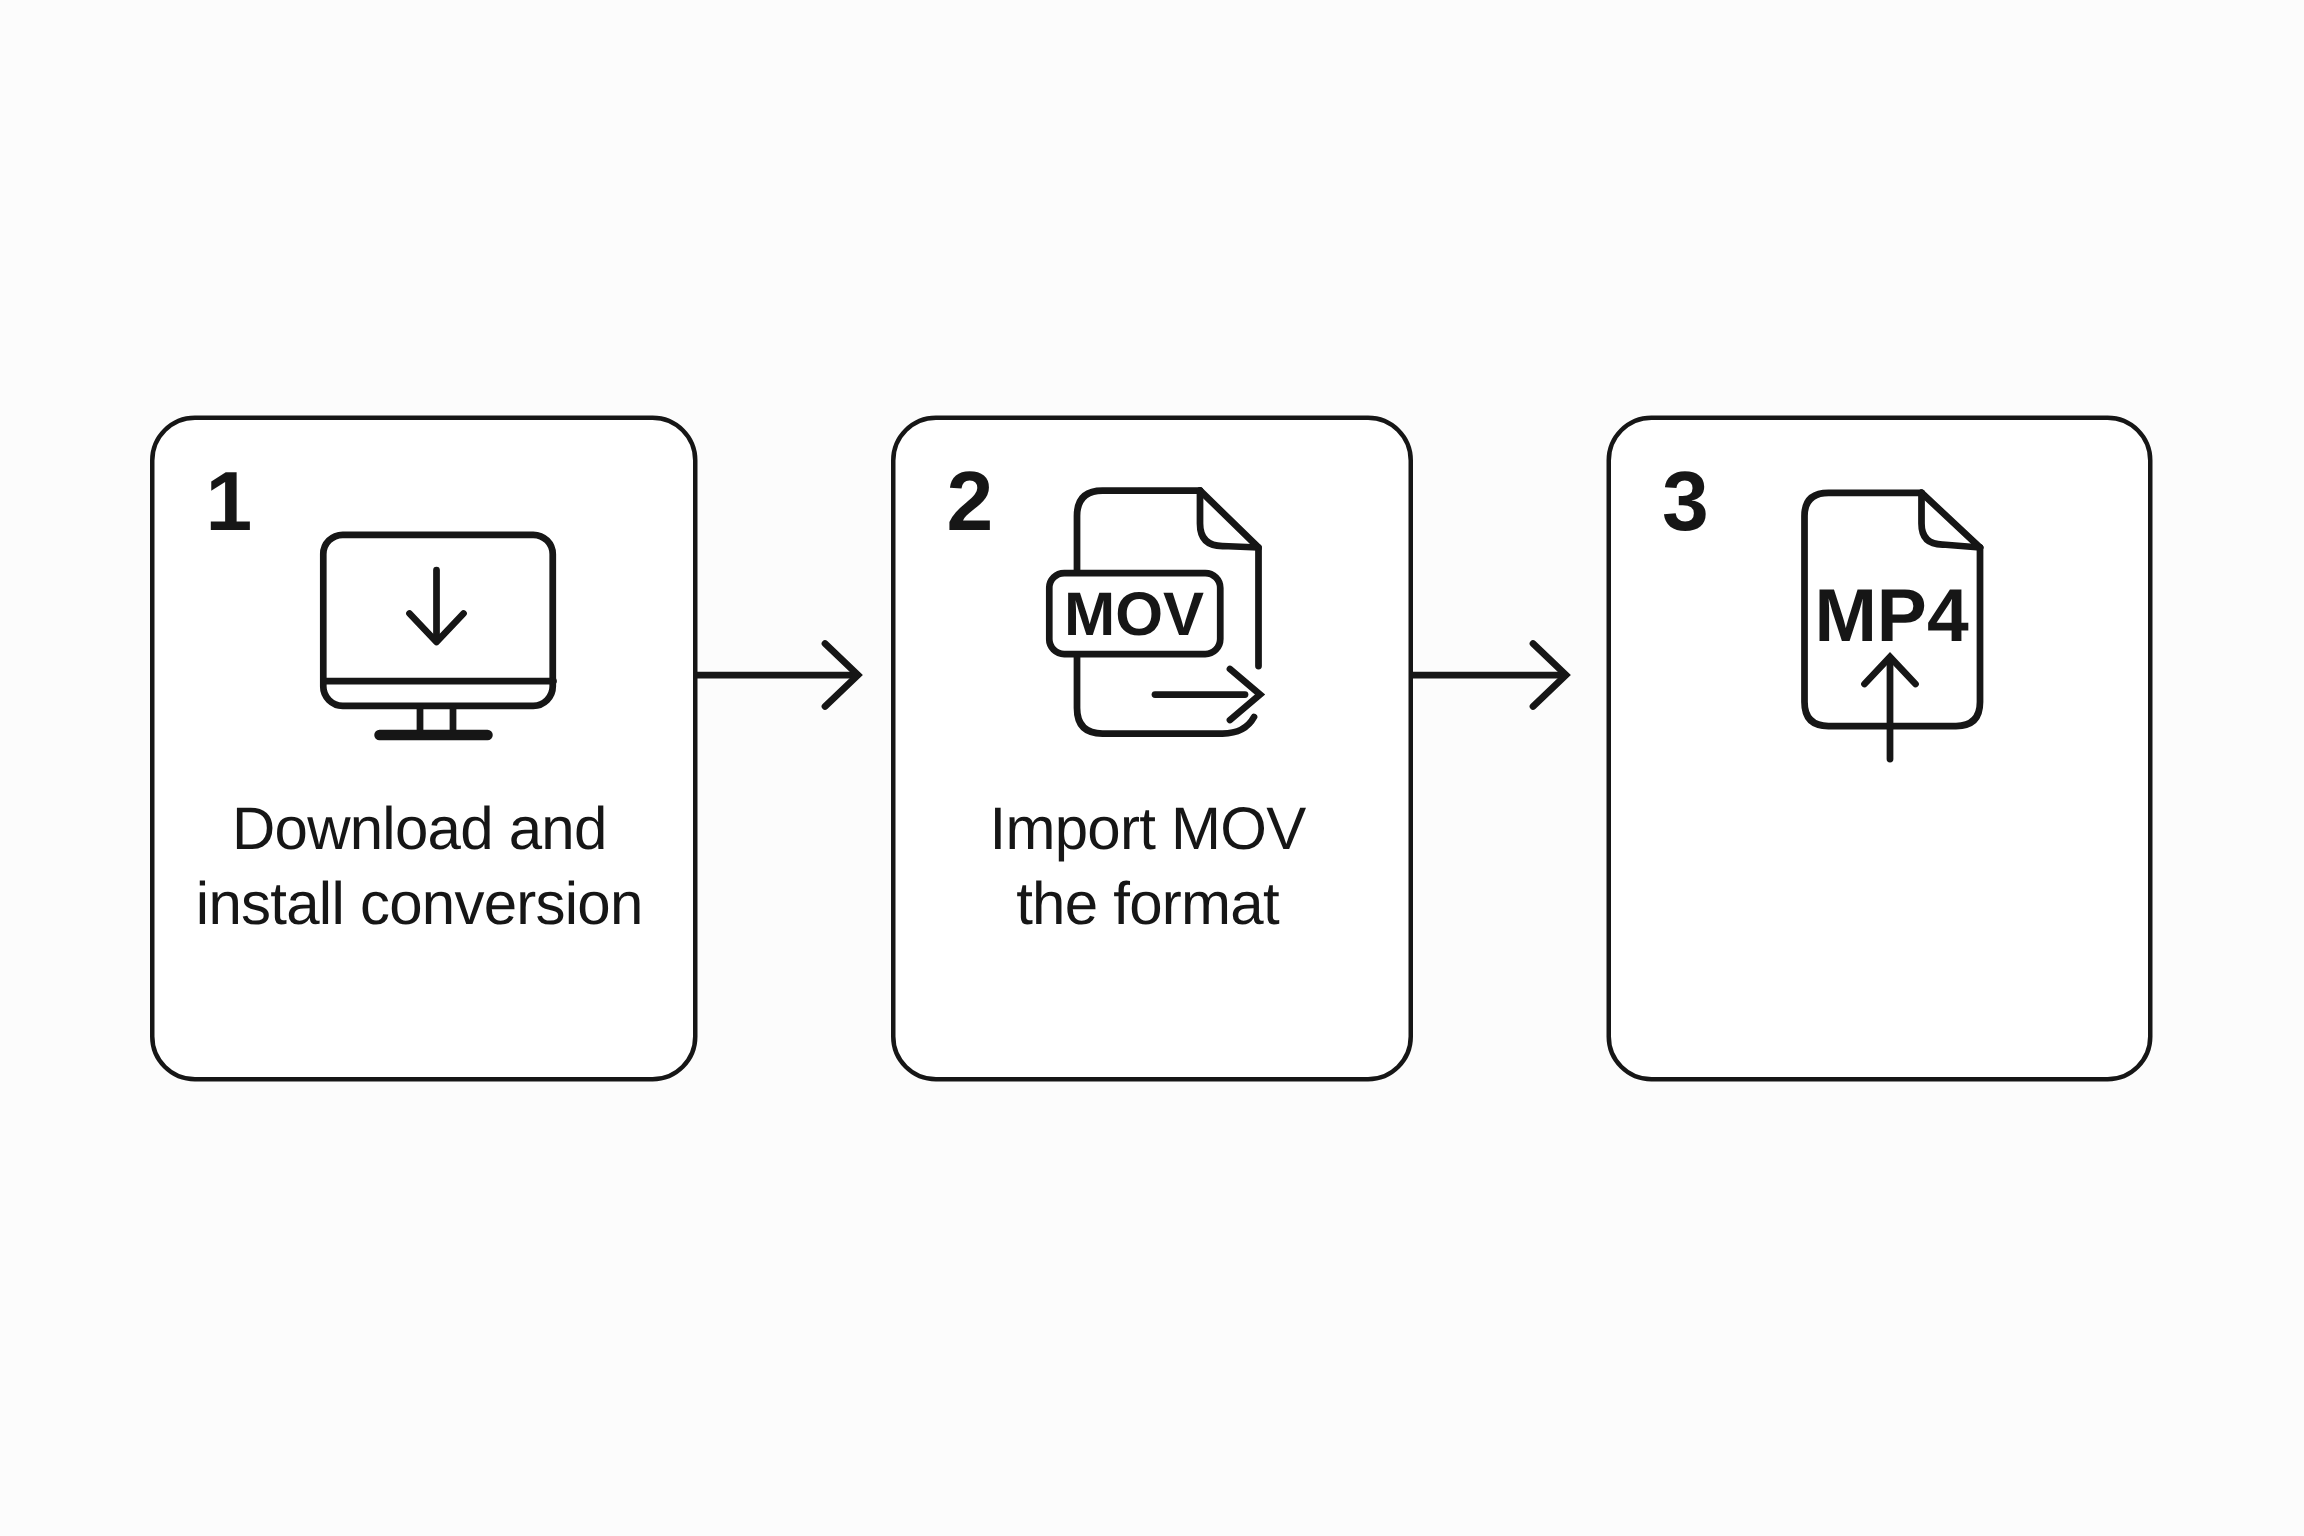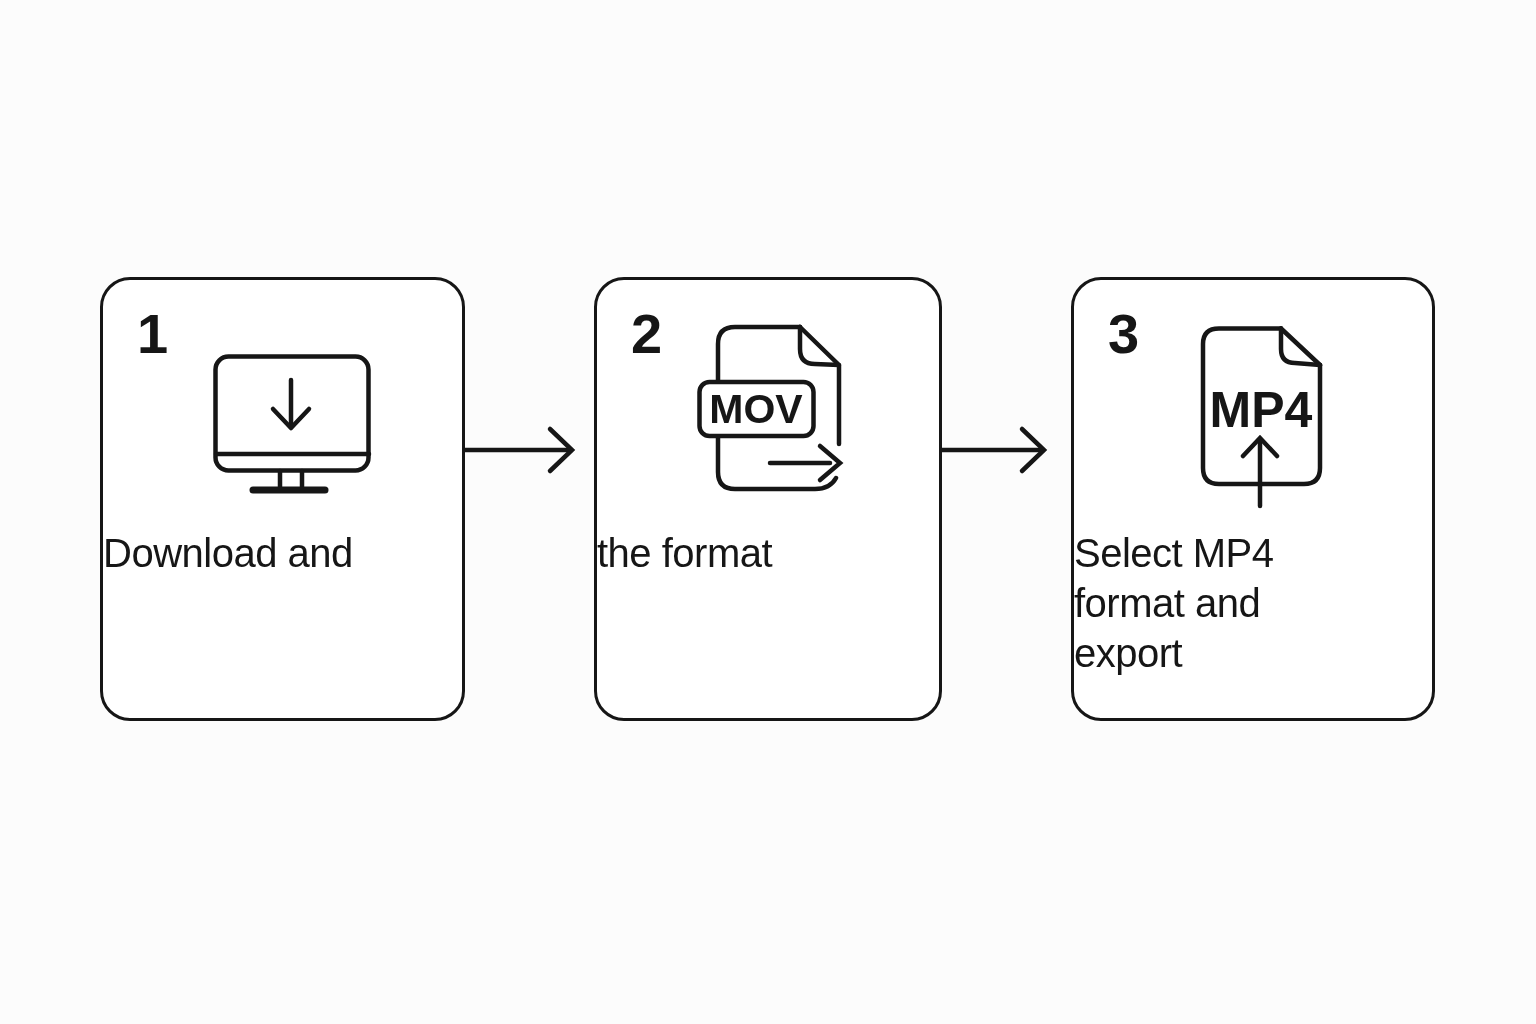--- a/index.html
+++ b/index.html
@@ -37,21 +37,21 @@
   }
   .step-icon { position: absolute; }
   .icon-monitor { left: 110px; top: 74px; }
   .icon-mov    { left: 100px; top: 44px; }
   .icon-mp4    { left: 125px; top: 46px; }
 
   .step-caption {
     position: absolute;
     left: 0; right: 6px;
     top: 248px;
-    text-align: left;
+    text-align: center;
     font-size: 40px;
     line-height: 50px;
     font-weight: 400;
     letter-spacing: -0.5px;
   }
   .caption-line { display: block; }
 
   .flow-arrow { position: absolute; }
   .flow-arrow-1 { left: 463px; top: 423px; }
   .flow-arrow-2 { left: 941px; top: 423px; }
@@ -86,59 +86,56 @@
       <rect class="stroke" x="2.5" y="2.5" width="153" height="114" rx="13"></rect>
       <line class="stroke" x1="3" y1="100" x2="156" y2="100"></line>
       <line class="stroke" x1="78" y1="26" x2="78" y2="71"></line>
       <polyline class="stroke" points="60,55 78,74 96,55"></polyline>
       <line class="stroke" x1="67" y1="117" x2="67" y2="133"></line>
       <line class="stroke" x1="89" y1="117" x2="89" y2="133"></line>
       <line class="stroke stroke-thick" x1="40" y1="136" x2="112" y2="136"></line>
     </svg>
     <div class="step-caption">
       <span class="caption-line">Download and</span>
+      <span class="caption-line">install conversion</span>
     </div>
   </div>
 
   <svg class="flow-arrow flow-arrow-1" width="116" height="54" viewBox="0 0 116 54">
     <line class="stroke" x1="1" y1="27" x2="106" y2="27"></line>
     <polyline class="stroke chev" points="87,6 109,27 87,48"></polyline>
   </svg>
 
   <div class="step-card card-2">
     <div class="step-number">2</div>
     <svg class="step-icon icon-mov" width="150" height="170" viewBox="0 0 150 170">
       <path class="stroke" d="M103,3 L38,3 Q21,3 21,20 L21,148 Q21,165 38,165 L118,165 Q133,165 139,154"></path>
       <path class="stroke" d="M103,3 L142,41 L142,120"></path>
       <path class="stroke" d="M103,3 L103,25 Q103,40 118,40 L142,41"></path>
       <rect class="stroke badge-fill" x="2.5" y="58" width="114" height="54" rx="10"></rect>
       <text class="icon-label" x="59" y="99" font-size="41">MOV</text>
       <line class="stroke" x1="73" y1="139" x2="133" y2="139"></line>
       <polyline class="stroke chev" points="123,122 143,139 123,156"></polyline>
     </svg>
     <div class="step-caption">
+      <span class="caption-line">Import MOV</span>
       <span class="caption-line">the format</span>
     </div>
   </div>
 
   <svg class="flow-arrow flow-arrow-2" width="112" height="54" viewBox="0 0 112 54">
     <line class="stroke" x1="1" y1="27" x2="100" y2="27"></line>
     <polyline class="stroke chev" points="81,6 103,27 81,48"></polyline>
   </svg>
 
   <div class="step-card card-3">
     <div class="step-number">3</div>
     <svg class="step-icon icon-mp4" width="125" height="184" viewBox="0 0 125 184">
       <path class="stroke" d="M82,2.5 L20,2.5 Q4,2.5 4,18 L4,142 Q4,158 20,158 L105,158 Q121,158 121,142 L121,39"></path>
       <path class="stroke" d="M82,2.5 L121,39"></path>
       <path class="stroke" d="M82,2.5 L82,23 Q82,37 96,37 L121,39"></path>
       <text class="icon-label" x="62" y="101" font-size="50">MP4</text>
       <line class="stroke" x1="61" y1="114" x2="61" y2="180"></line>
       <polyline class="stroke chev" points="44,130 61,112 78,130"></polyline>
     </svg>
-    <div class="step-caption">
-      <span class="caption-line">Select MP4</span>
-      <span class="caption-line">format and</span>
-      <span class="caption-line">export</span>
-    </div>
   </div>
 
 </div>
 
 </body></html>

